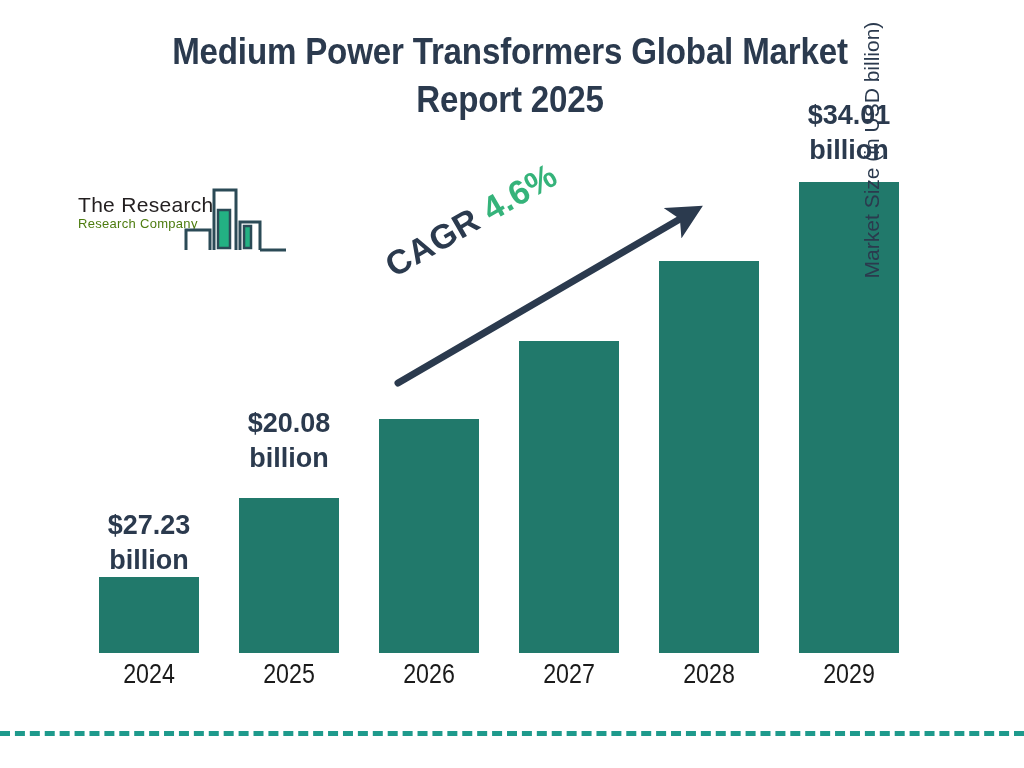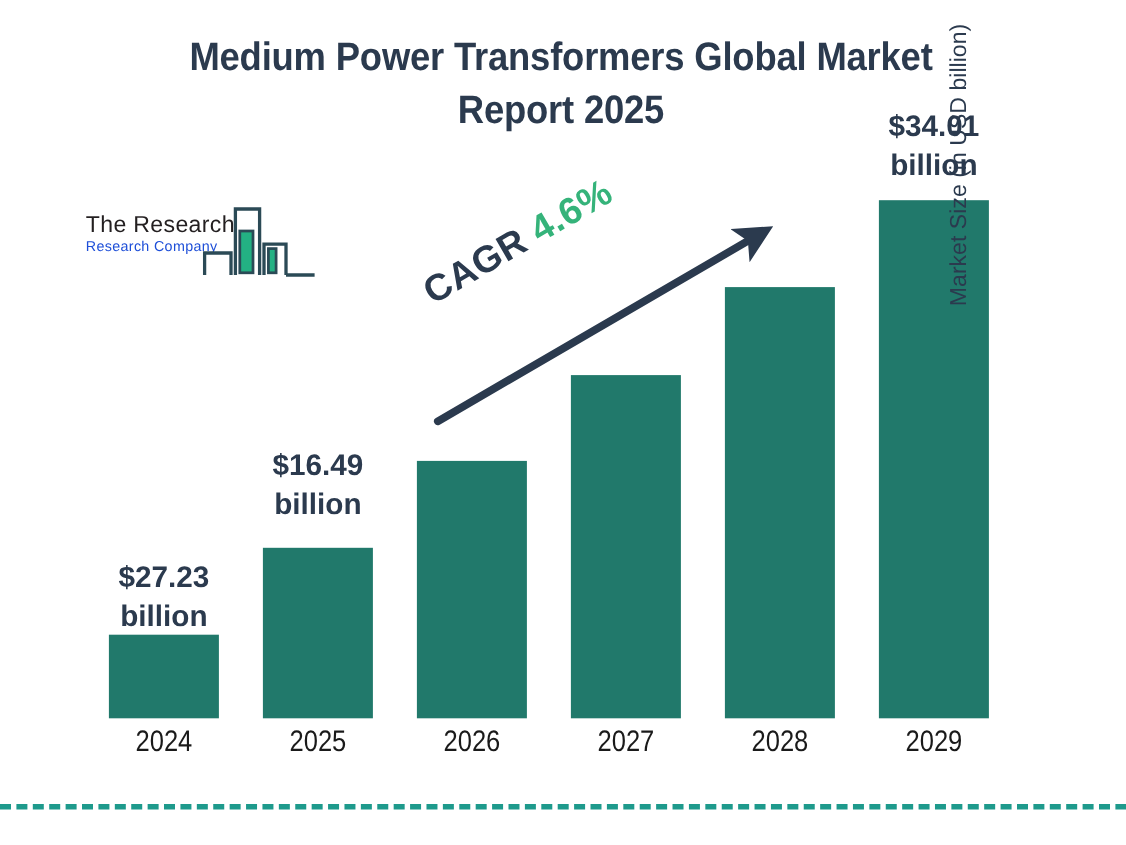--- a/index.html
+++ b/index.html
@@ -57,21 +57,21 @@
     font-family: "Liberation Sans", sans-serif;
     font-size: 21px;
     color: #231f20;
     letter-spacing: 0.3px;
     line-height: 1.05;
     white-space: nowrap;
   }
   #logo .logo-line2 {
     font-family: "Liberation Sans", sans-serif;
     font-size: 13px;
-    color: #1d4ed8;
+    color: #4d7c0f;
     letter-spacing: 0.3px;
     line-height: 1.15;
     margin-top: 1px;
     white-space: nowrap;
   }
   #logo svg { position: absolute; left: 106px; top: 0; }
 
   
   #plot {
     position: absolute;
@@ -173,21 +173,21 @@
 
     <div class="bar" style="left:99px; top:577px; width:100px; height:76px;"></div>
     <div class="bar" style="left:239px; top:498px; width:100px; height:155px;"></div>
     <div class="bar" style="left:379px; top:419px; width:100px; height:234px;"></div>
     <div class="bar" style="left:519px; top:341px; width:100px; height:312px;"></div>
     <div class="bar" style="left:659px; top:261px; width:100px; height:392px;"></div>
     <div class="bar" style="left:799px; top:182px; width:100px; height:471px;"></div>
 
     <div class="bar-label" style="left:79px; top:484px; width:140px;margin-top:24px;">$27.23
 billion</div>
-    <div class="bar-label" style="left:219px; top:406px; width:140px;">$16.49
+    <div class="bar-label" style="left:219px; top:406px; width:140px;">$20.08
 billion</div>
     <div class="bar-label" style="left:779px; top:98px; width:140px;">$34.01
 billion</div>
 
     <div class="tick-label" style="left:99px; top:659px; width:100px;">2024</div>
     <div class="tick-label" style="left:239px; top:659px; width:100px;">2025</div>
     <div class="tick-label" style="left:379px; top:659px; width:100px;">2026</div>
     <div class="tick-label" style="left:519px; top:659px; width:100px;">2027</div>
     <div class="tick-label" style="left:659px; top:659px; width:100px;">2028</div>
     <div class="tick-label" style="left:799px; top:659px; width:100px;">2029</div>

